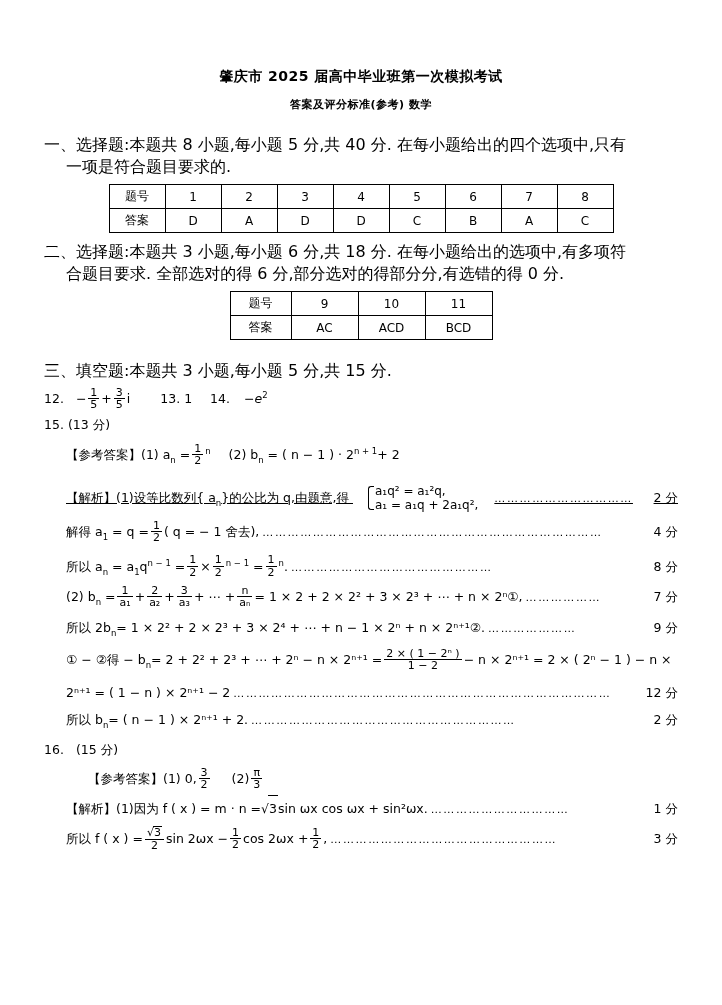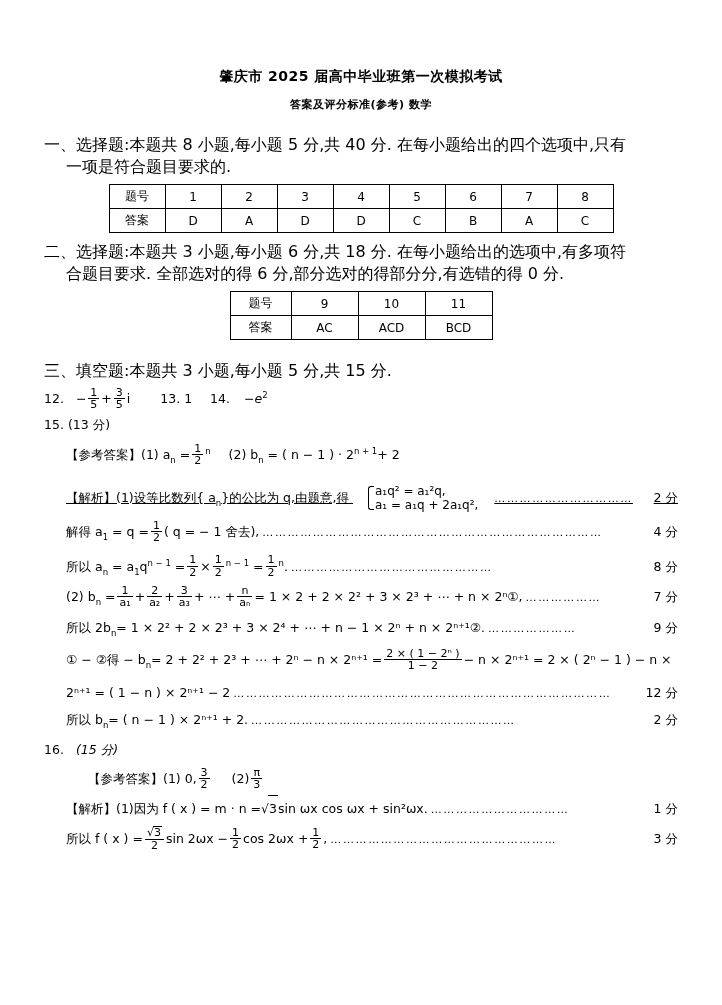--- a/index.html
+++ b/index.html
@@ -282,21 +282,21 @@
     <div class="rowline ml">
       <span class="lead">
         <span>所以 b</span><span class="sub">n</span><span>= ( n − 1 ) × 2ⁿ⁺¹ + 2.</span>
       </span>
       <span class="dots">………………………………………………………</span>
       <span class="score">2 分</span>
     </div>
 
     <div class="line">
       <span>16.</span>
-      <span style="margin-left:8px;font-style:italic;">(15 分)</span>
+      <span style="margin-left:8px;">(15 分)</span>
     </div>
 
     <div class="line ml" style="line-height:32px;margin-left:44px;">
       <span>【参考答案】</span><span>(1) 0,</span><span class="frac"><span class="num">3</span><span class="den">2</span></span>
       <span style="margin-left:16px;">(2)</span><span class="frac"><span class="num">π</span><span class="den">3</span></span>
     </div>
 
     <div class="rowline ml">
       <span class="lead">
         <span>【解析】</span><span>(1)因为 f ( x ) = m · n =</span><span>√</span><span class="sqrt">3</span><span>sin ωx cos ωx + sin²ωx.</span>

